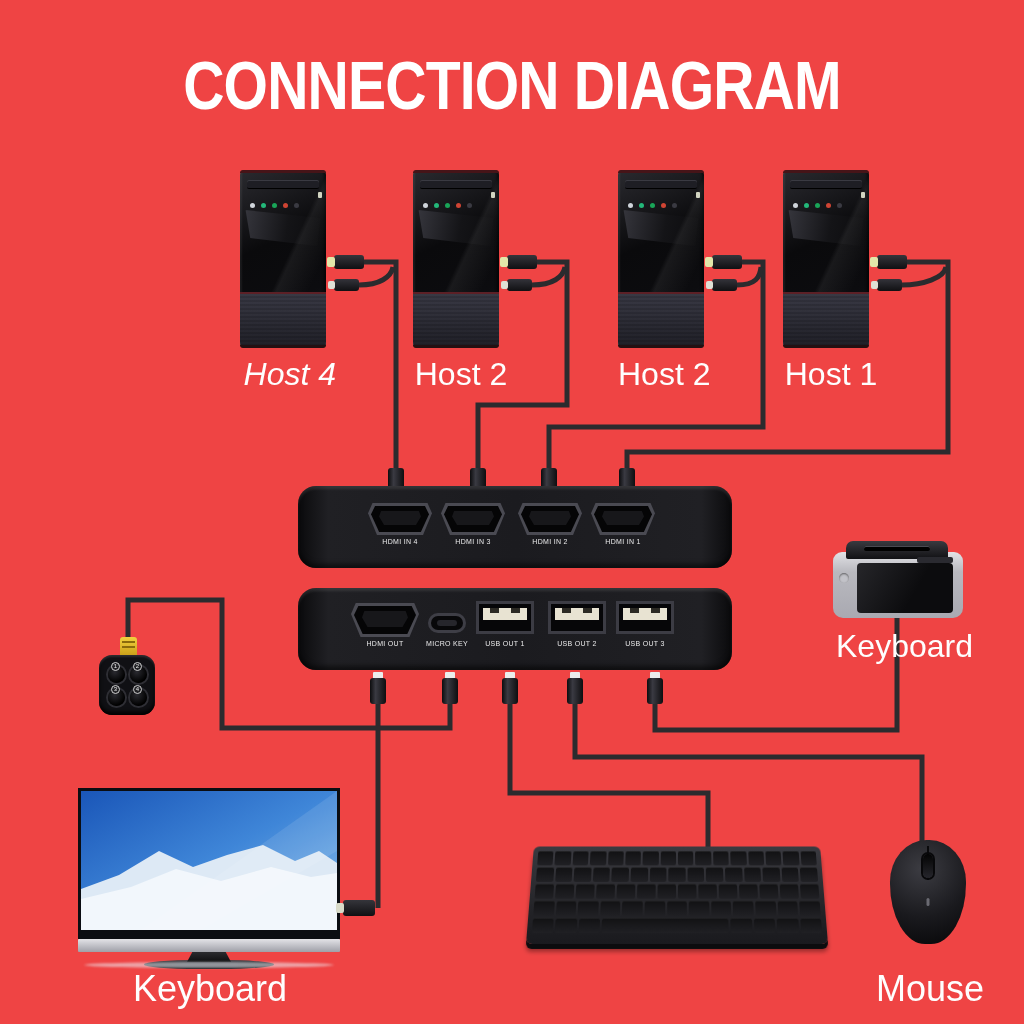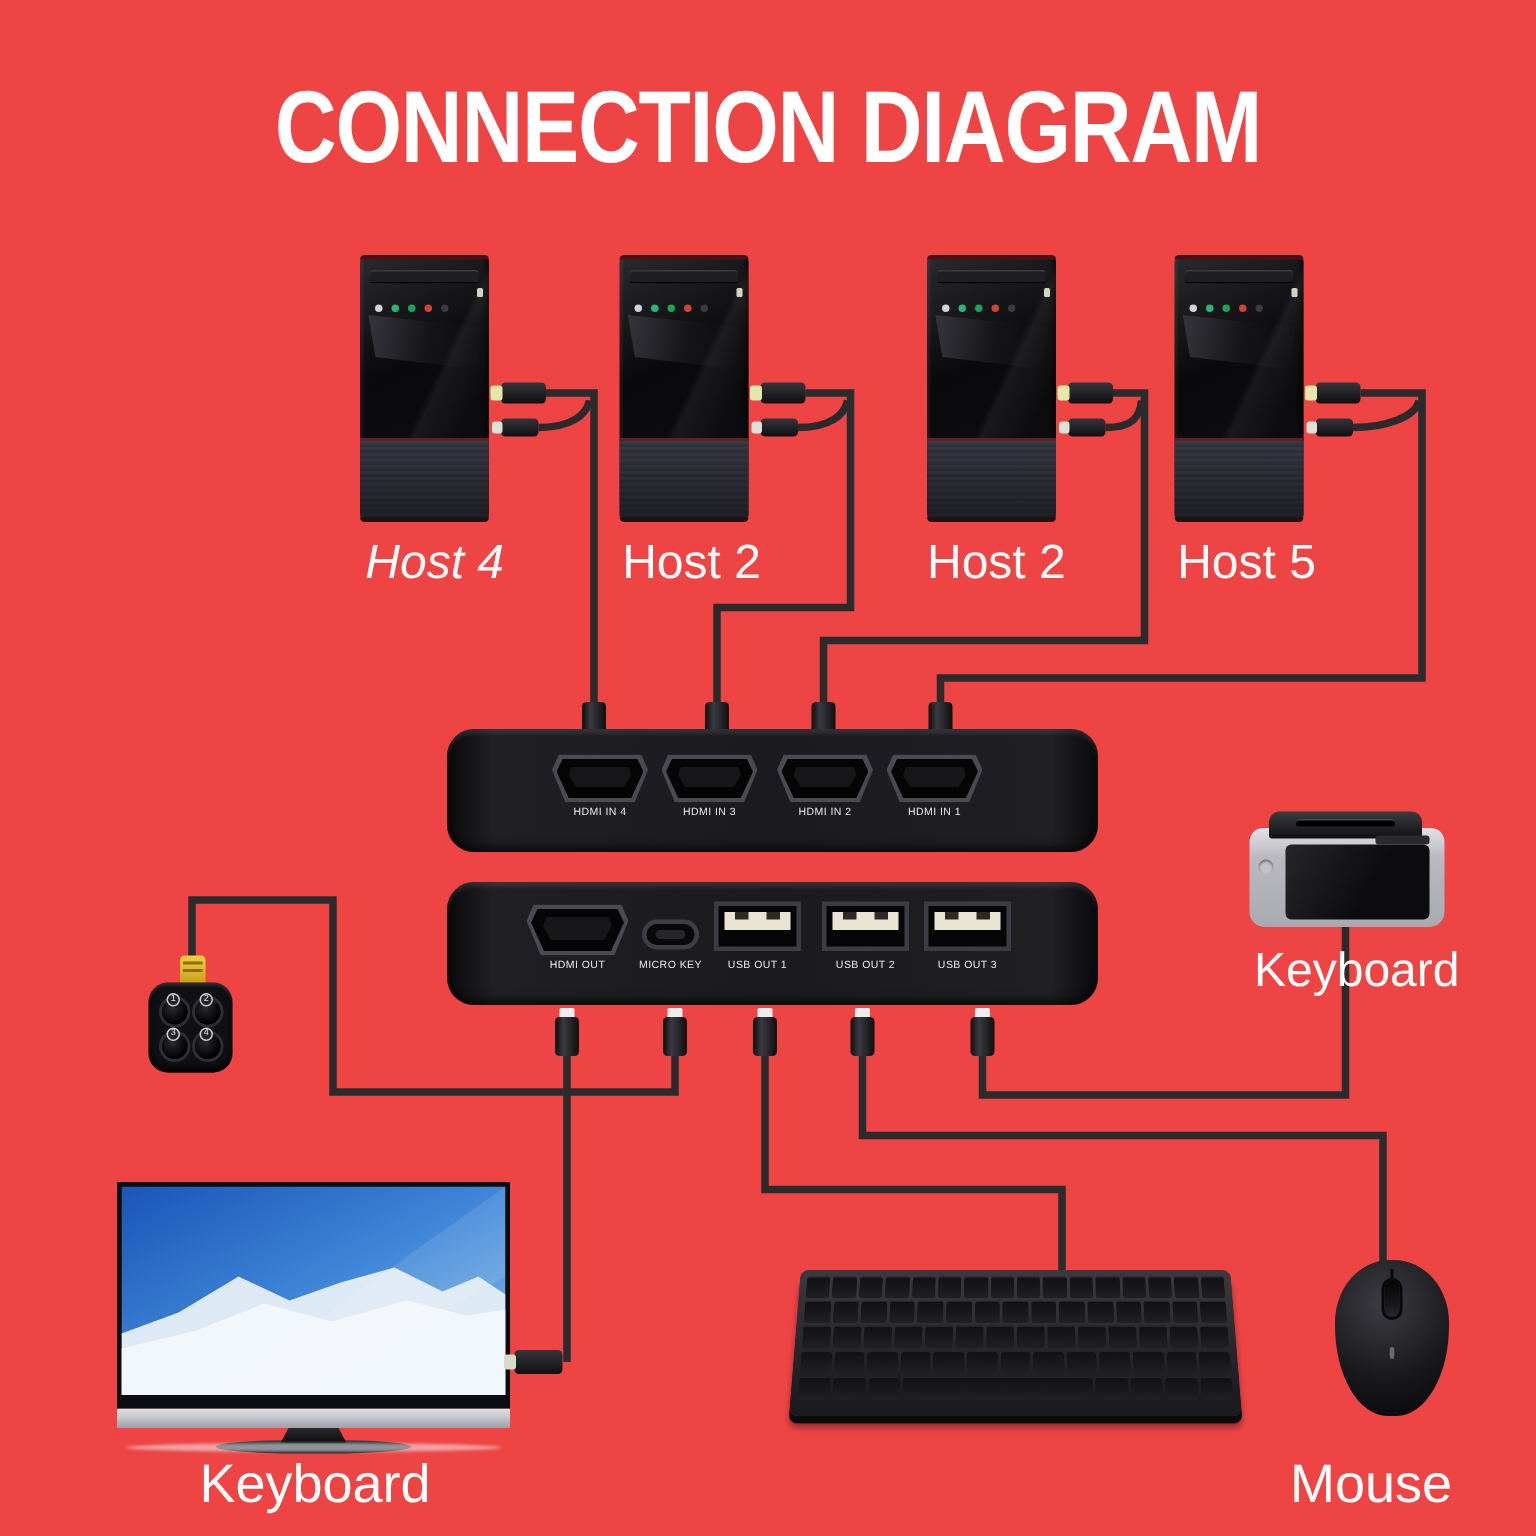--- a/index.html
+++ b/index.html
@@ -218,21 +218,21 @@
         <i style="background:#3a3a42"></i>
     </div>
     <div class="flap"></div>
     <div class="sheen"></div>
     <div class="base"></div>
   </div>
   <div class="abs plug-h" style="left:877px;top:255px;"></div>
   <div class="abs tip-y" style="left:870px;top:257px;"></div>
   <div class="abs plug-u" style="left:877px;top:279px;"></div>
   <div class="abs tip-w" style="left:871px;top:281px;"></div>
-  <div class="abs device-label" style="left:783px;top:356px;width:96px;text-align:center;">Host 5</div>
+  <div class="abs device-label" style="left:783px;top:356px;width:96px;text-align:center;">Host 1</div>
 
   <div class="abs sw-plug" style="left:396px;top:468px;"></div>
   <div class="abs sw-tip tip-yellow" style="left:396px;top:492px;"></div>
   <div class="abs sw-plug" style="left:478px;top:468px;"></div>
   <div class="abs sw-tip tip-yellow" style="left:478px;top:492px;"></div>
   <div class="abs sw-plug" style="left:549px;top:468px;"></div>
   <div class="abs sw-tip tip-yellow" style="left:549px;top:492px;"></div>
   <div class="abs sw-plug" style="left:627px;top:468px;"></div>
   <div class="abs sw-tip tip-yellow" style="left:627px;top:492px;"></div>
 
@@ -413,15 +413,15 @@
         </div>
       </div>
   </div>
 
   <div class="abs" id="mouse">
     <div class="body"></div>
     <div class="split"></div>
     <div class="wheel"></div>
     <div class="glint"></div>
   </div>
-  <div class="abs device-label" style="left:860px;top:968px;width:140px;text-align:left;font-size:36px;">Mouse</div>
+  <div class="abs device-label" style="left:860px;top:968px;width:140px;text-align:center;font-size:36px;">Mouse</div>
 
 </div>
 
 </body></html>

